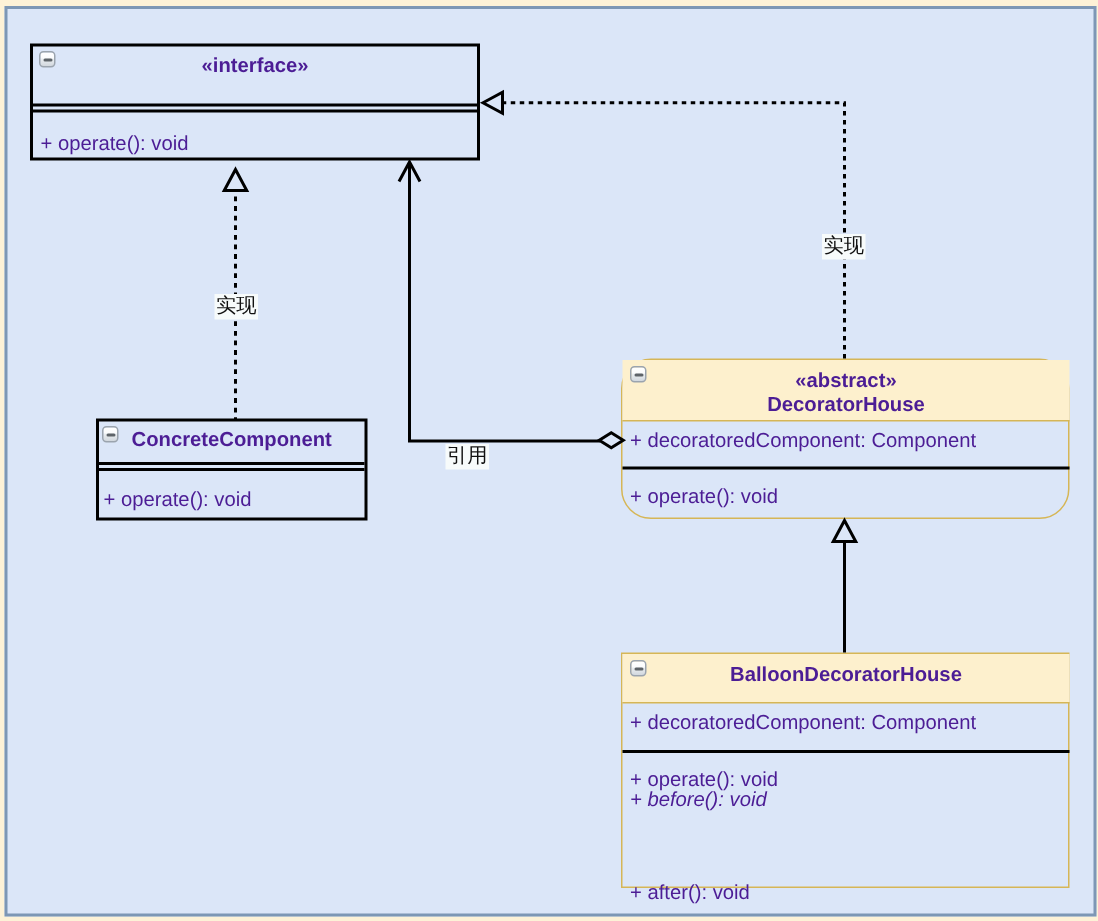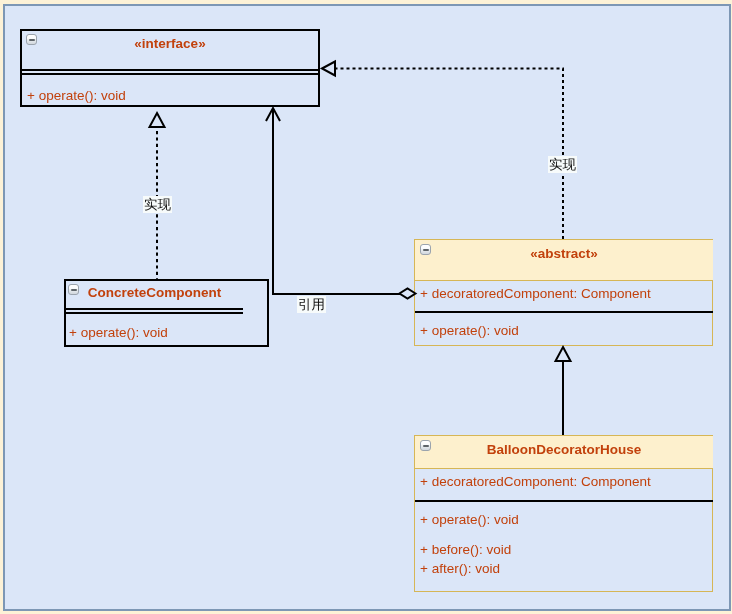--- a/index.html
+++ b/index.html
@@ -8,21 +8,21 @@
 
   body{width:732px;height:614px;overflow:hidden;background:#fdf2d7;
        font-family:"Liberation Sans",sans-serif;}
   #stage{position:absolute;left:0;top:0;width:732px;height:614px;}
   .canvas-bg{position:absolute;left:3px;top:4px;width:728px;height:607px;
              background:#dbe6f8;border:2px solid #7d97b5;box-sizing:border-box;}
   .umlbox{position:absolute;box-sizing:border-box;background:#dbe6f8;}
   .umlbox.dark{border:2px solid #000;}
   .umlbox.gold{border:1px solid #d6b656;}
   .hdrfill{position:absolute;background:#fdf0cd;}
-  .tx{position:absolute;white-space:nowrap;color:#c2410c;font-size:13.5px;
+  .tx{position:absolute;white-space:nowrap;color:#4c1d95;font-size:13.5px;
       line-height:13.5px;}
   .tx.b{font-weight:bold;}
   .tx.c{text-align:center;}
   .ico{position:absolute;width:11px;height:11px;border:1px solid #9ba4ae;
        border-radius:3px;box-sizing:border-box;
        background:linear-gradient(#ffffff 0%,#fbfcfd 38%,#e8ecef 52%,#d2d8de 100%);}
   .ico i{position:absolute;left:1.5px;top:4px;width:6px;height:2px;
          background:#5e6469;display:block;border-radius:1px;}
   .ln{position:absolute;background:#000;}
   .lnG{position:absolute;background:#d6b656;}
@@ -41,54 +41,55 @@
   <div class="umlbox dark" style="left:20px;top:29px;width:300px;height:78px;">
     <span class="ico" style="left:4px;top:3px;">
         <i></i>
       </span>
     <div class="tx b c" style="left:0;top:6px;width:296px;">«interface»</div>
     <div class="ln" style="left:0;top:38px;width:296px;height:2px;"></div>
     <div class="ln" style="left:0;top:42px;width:296px;height:2px;"></div>
     <div class="tx" style="left:5px;top:58px;">+ operate(): void</div>
   </div>
 
-  <div class="umlbox dark" style="left:64px;top:279px;width:205px;height:68px;">
+  <div class="umlbox dark" style="left:64px;top:279px;width:181px;height:68px;">
     <span class="ico" style="left:2px;top:3px;">
         <i></i>
       </span>
     <div class="tx b c" style="left:0;top:5px;width:177px;">ConcreteComponent</div>
     <div class="ln" style="left:0;top:27px;width:177px;height:2px;"></div>
     <div class="ln" style="left:0;top:31px;width:177px;height:2px;"></div>
     <div class="tx" style="left:3px;top:45px;">+ operate(): void</div>
   </div>
 
-  <div class="umlbox gold" style="left:414px;top:239px;width:299px;height:107px;">
+  <div class="umlbox gold" style="left:414px;top:239px;width:299px;height:107px;border-radius:20px;">
     <div class="hdrfill" style="left:0;top:0;width:298px;height:40px;"></div>
     <span class="ico" style="left:5px;top:4px;">
         <i></i>
       </span>
     <div class="tx b c" style="left:0;top:7px;width:298px;">«abstract»</div>
+    <div class="tx b c" style="left:0;top:23px;width:298px;">DecoratorHouse</div>
     <div class="lnG" style="left:0;top:40px;width:298px;height:1px;"></div>
     <div class="tx" style="left:5px;top:47px;">+ decoratoredComponent: Component</div>
     <div class="ln" style="left:0;top:71px;width:298px;height:2px;"></div>
     <div class="tx" style="left:5px;top:84px;">+ operate(): void</div>
   </div>
 
   <div class="umlbox gold" style="left:414px;top:435px;width:299px;height:157px;">
     <div class="hdrfill" style="left:0;top:0;width:298px;height:32px;"></div>
     <span class="ico" style="left:5px;top:4px;">
         <i></i>
       </span>
     <div class="tx b c" style="left:0;top:7px;width:298px;">BalloonDecoratorHouse</div>
     <div class="lnG" style="left:0;top:32px;width:298px;height:1px;"></div>
     <div class="tx" style="left:5px;top:39px;">+ decoratoredComponent: Component</div>
     <div class="ln" style="left:0;top:64px;width:298px;height:2px;"></div>
     <div class="tx" style="left:5px;top:77px;">+ operate(): void</div>
-    <div class="tx" style="left:5px;top:107px;">+ before(): void</div>
-    <div class="tx" style="left:5px;top:126px;">+ after(): void</div>
+    <div class="tx" style="left:5px;top:90px;font-style:italic;">+ before(): void</div>
+    <div class="tx" style="left:5px;top:152px;">+ after(): void</div>
   </div>
 
   <svg width="732" height="614">
     <g>
       <path d="M157 131 L157 280" stroke="#000" stroke-width="2" stroke-dasharray="3.2 3.2" fill="none"></path>
       <path d="M157 113 L164.5 127 L149.5 127 Z" stroke="#000" stroke-width="2" fill="#dbe6f8" stroke-linejoin="miter"></path>
     </g>
     <g>
       <path d="M563 239 L563 68.5 L336 68.5" stroke="#000" stroke-width="2" stroke-dasharray="3 3" fill="none"></path>
       <path d="M322 68.5 L335 61.5 L335 75.5 Z" stroke="#000" stroke-width="2" fill="#dbe6f8" stroke-linejoin="miter"></path>

